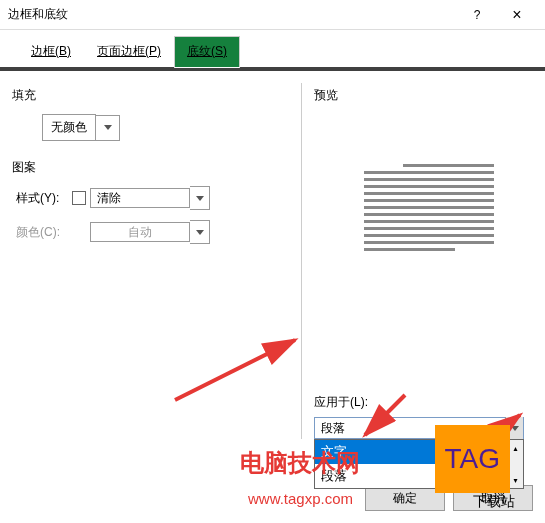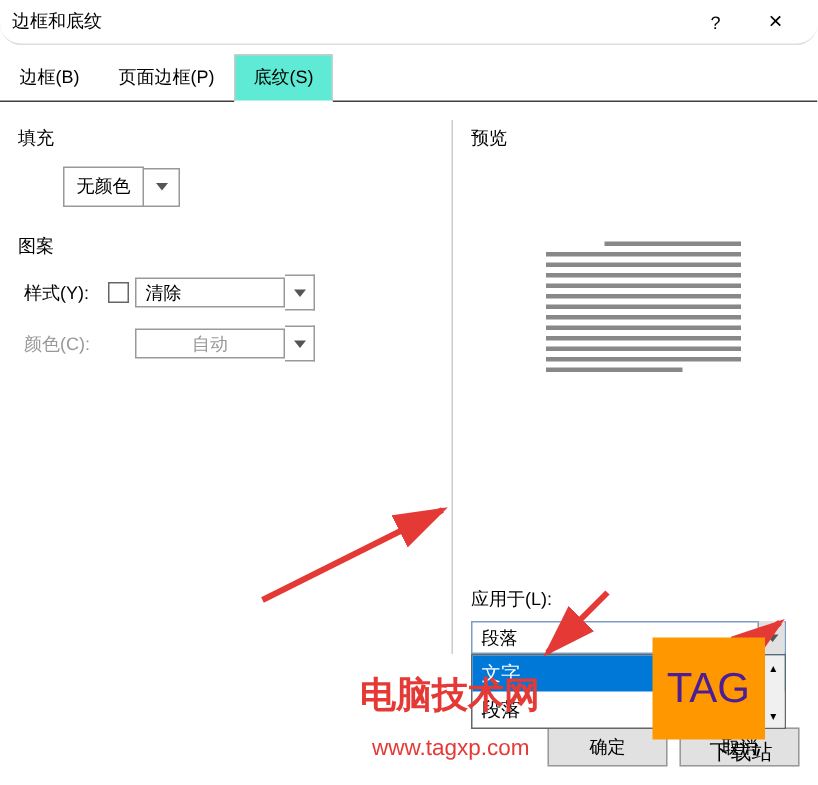--- a/index.html
+++ b/index.html
@@ -1,24 +1,24 @@
 <!DOCTYPE html>
 <html><head>
   <meta charset="utf-8">
   <style>
     * { box-sizing: border-box; margin: 0; padding: 0; }
     body { font-family: "Microsoft YaHei", sans-serif; font-size: 12px; background: #fff; width: 545px; height: 523px; position: relative; }
     
-    .titlebar { height: 30px; border-bottom: 1px solid #ddd; display: flex; align-items: center; padding: 0 8px; border-radius: 14px; }
+    .titlebar { height: 30px; border-bottom: 1px solid #ddd; display: flex; align-items: center; padding: 0 8px; }
     .titlebar-title { flex: 1; font-size: 12px; }
     .titlebar-btn { width: 40px; height: 30px; display: flex; align-items: center; justify-content: center; cursor: pointer; }
     
-    .tabs { display: flex; padding: 6px 10px 0 0; border-bottom: 1px solid #404040; }
+    .tabs { display: flex; padding: 6px 10px 0 18px; border-bottom: 4px solid #404040; text-decoration: underline; }
     .tab { padding: 6px 12px; border: 1px solid transparent; cursor: pointer; font-size: 12px; }
-    .tab.active { border: 1px solid #ccc; border-bottom: 1px solid #fff; background: #5eead4; margin-bottom: -1px; }
+    .tab.active { border: 1px solid #ccc; border-bottom: 1px solid #fff; background: #15803d; margin-bottom: -1px; }
     
     .content { display: flex; padding: 12px; height: 380px; }
     .left-panel { flex: 0 0 290px; border-right: 1px solid #ccc; padding-right: 28px; }
     .right-panel { flex: 1; padding-left: 12px; position: relative; }
     
     .section-label { font-size: 12px; margin-bottom: 10px; margin-top: 4px; }
     
     .color-select-row { display: flex; align-items: center; margin-left: 30px; margin-bottom: 18px; }
     .color-swatch-btn { border: 1px solid #999; padding: 4px 8px; display: flex; align-items: center; }
     .dropdown-arrow-btn { width: 24px; height: 26px; border: 1px solid #999; border-left: none; display: flex; align-items: center; justify-content: center; cursor: pointer; }

